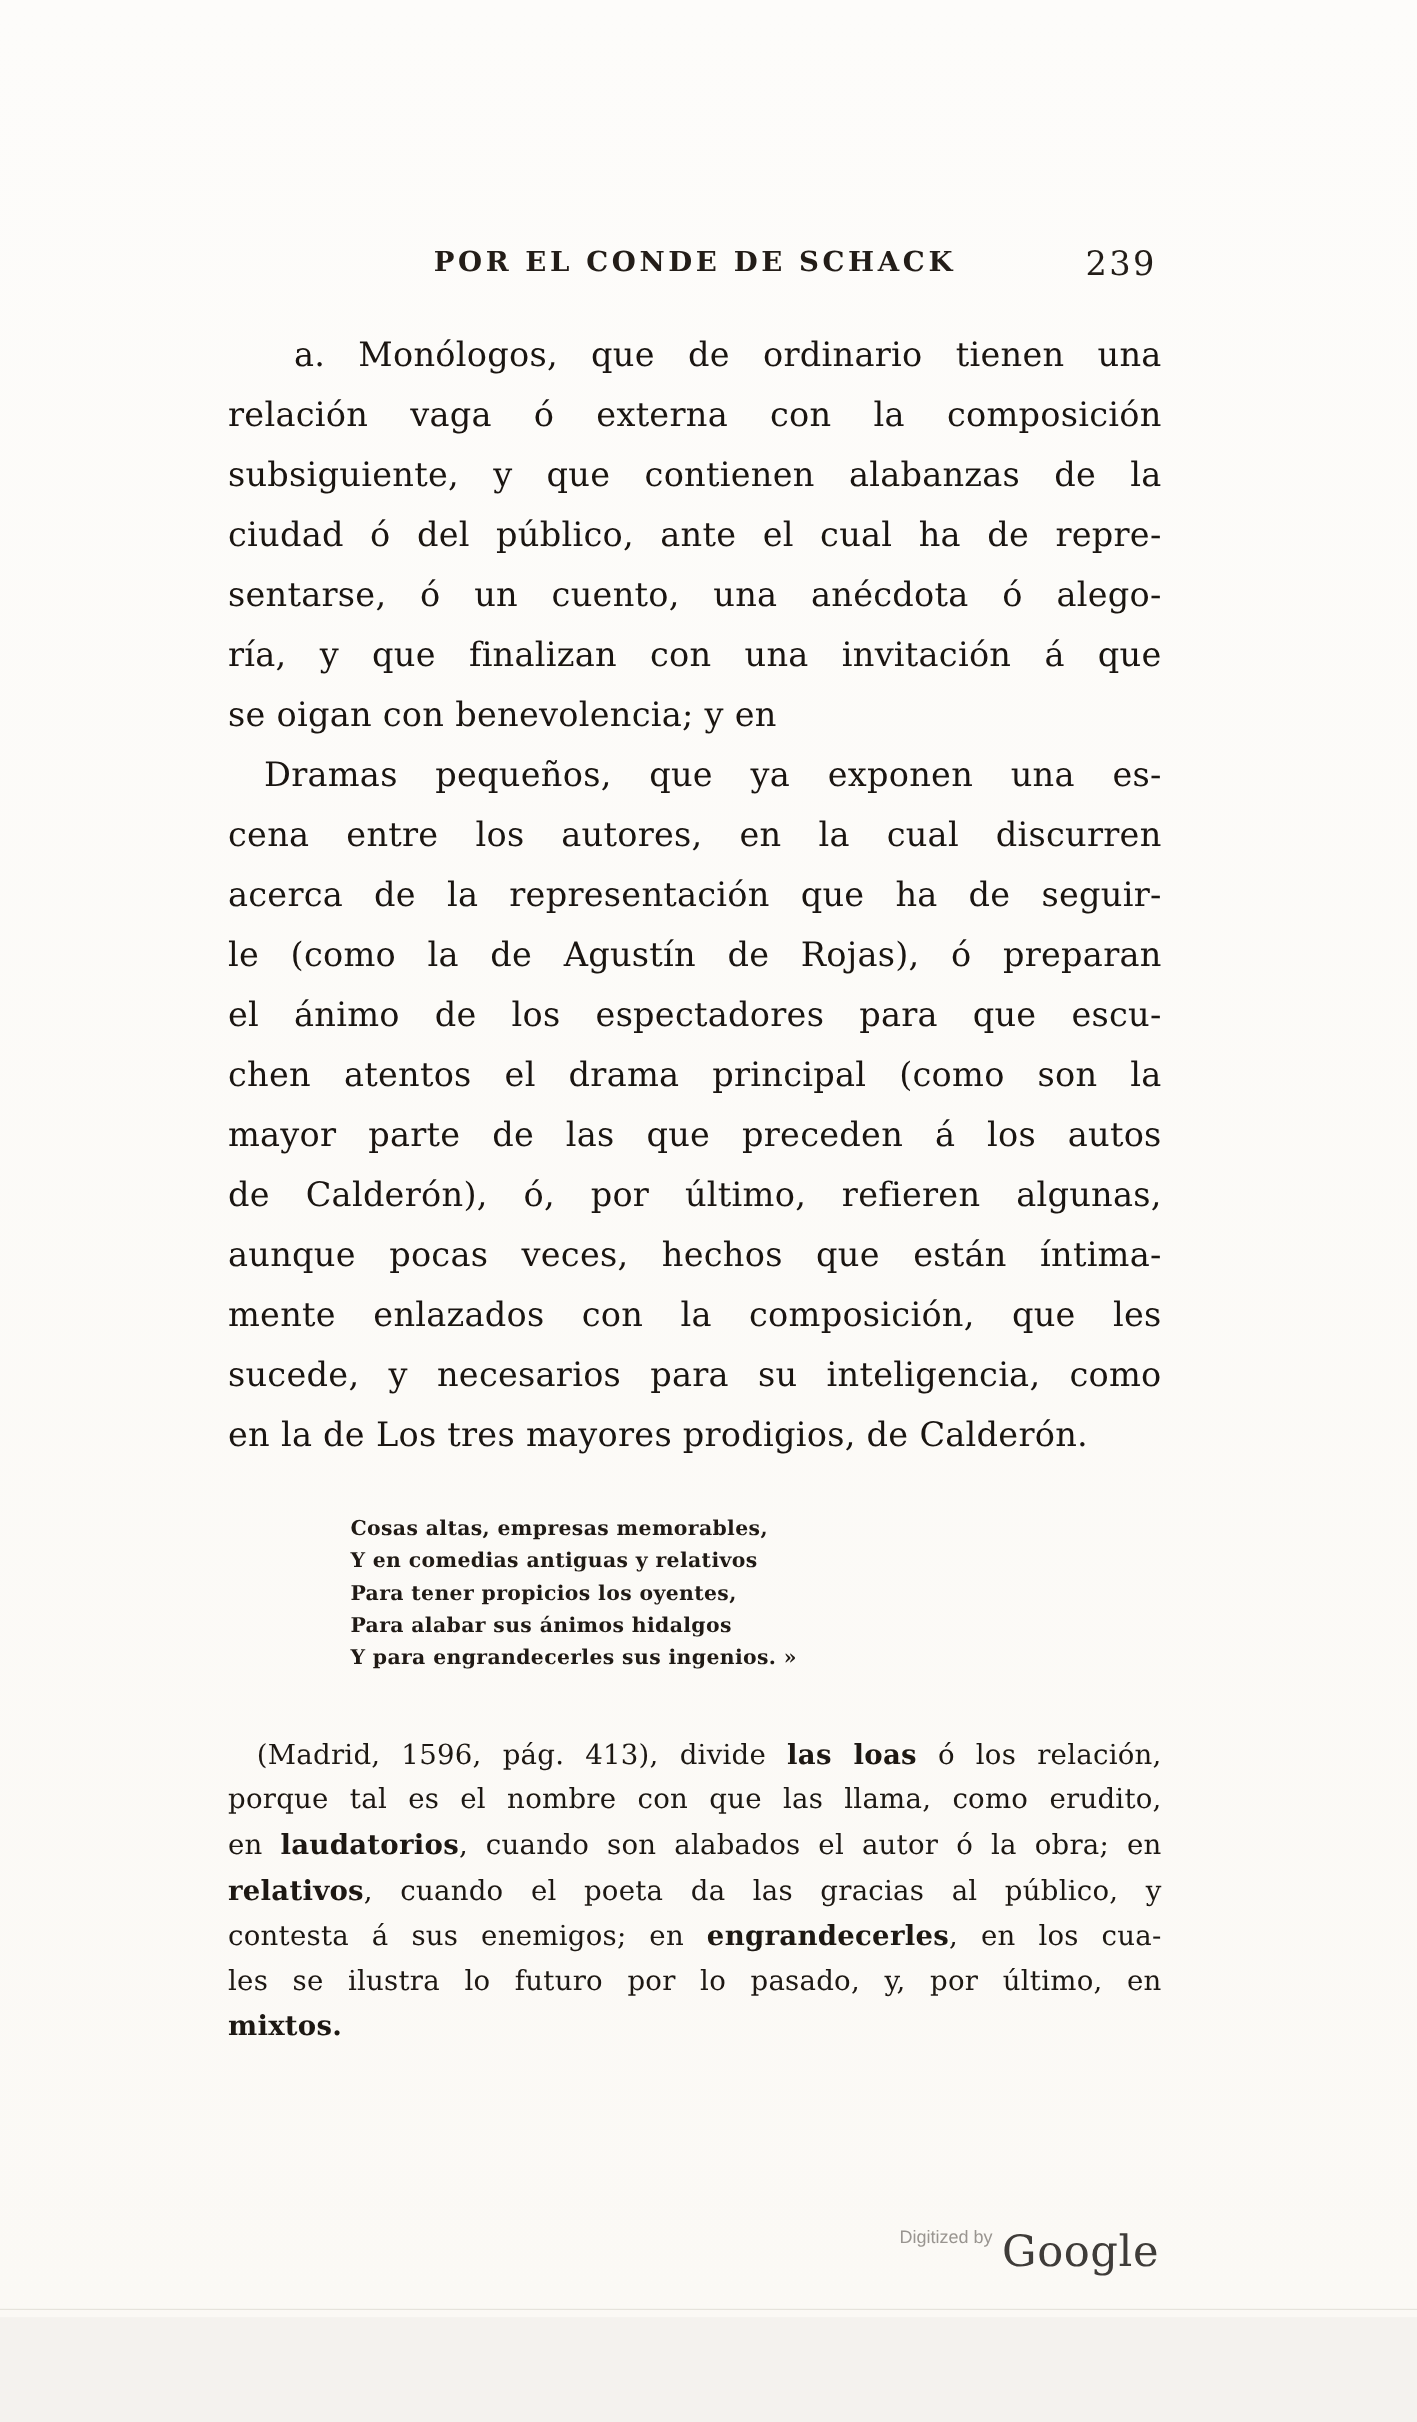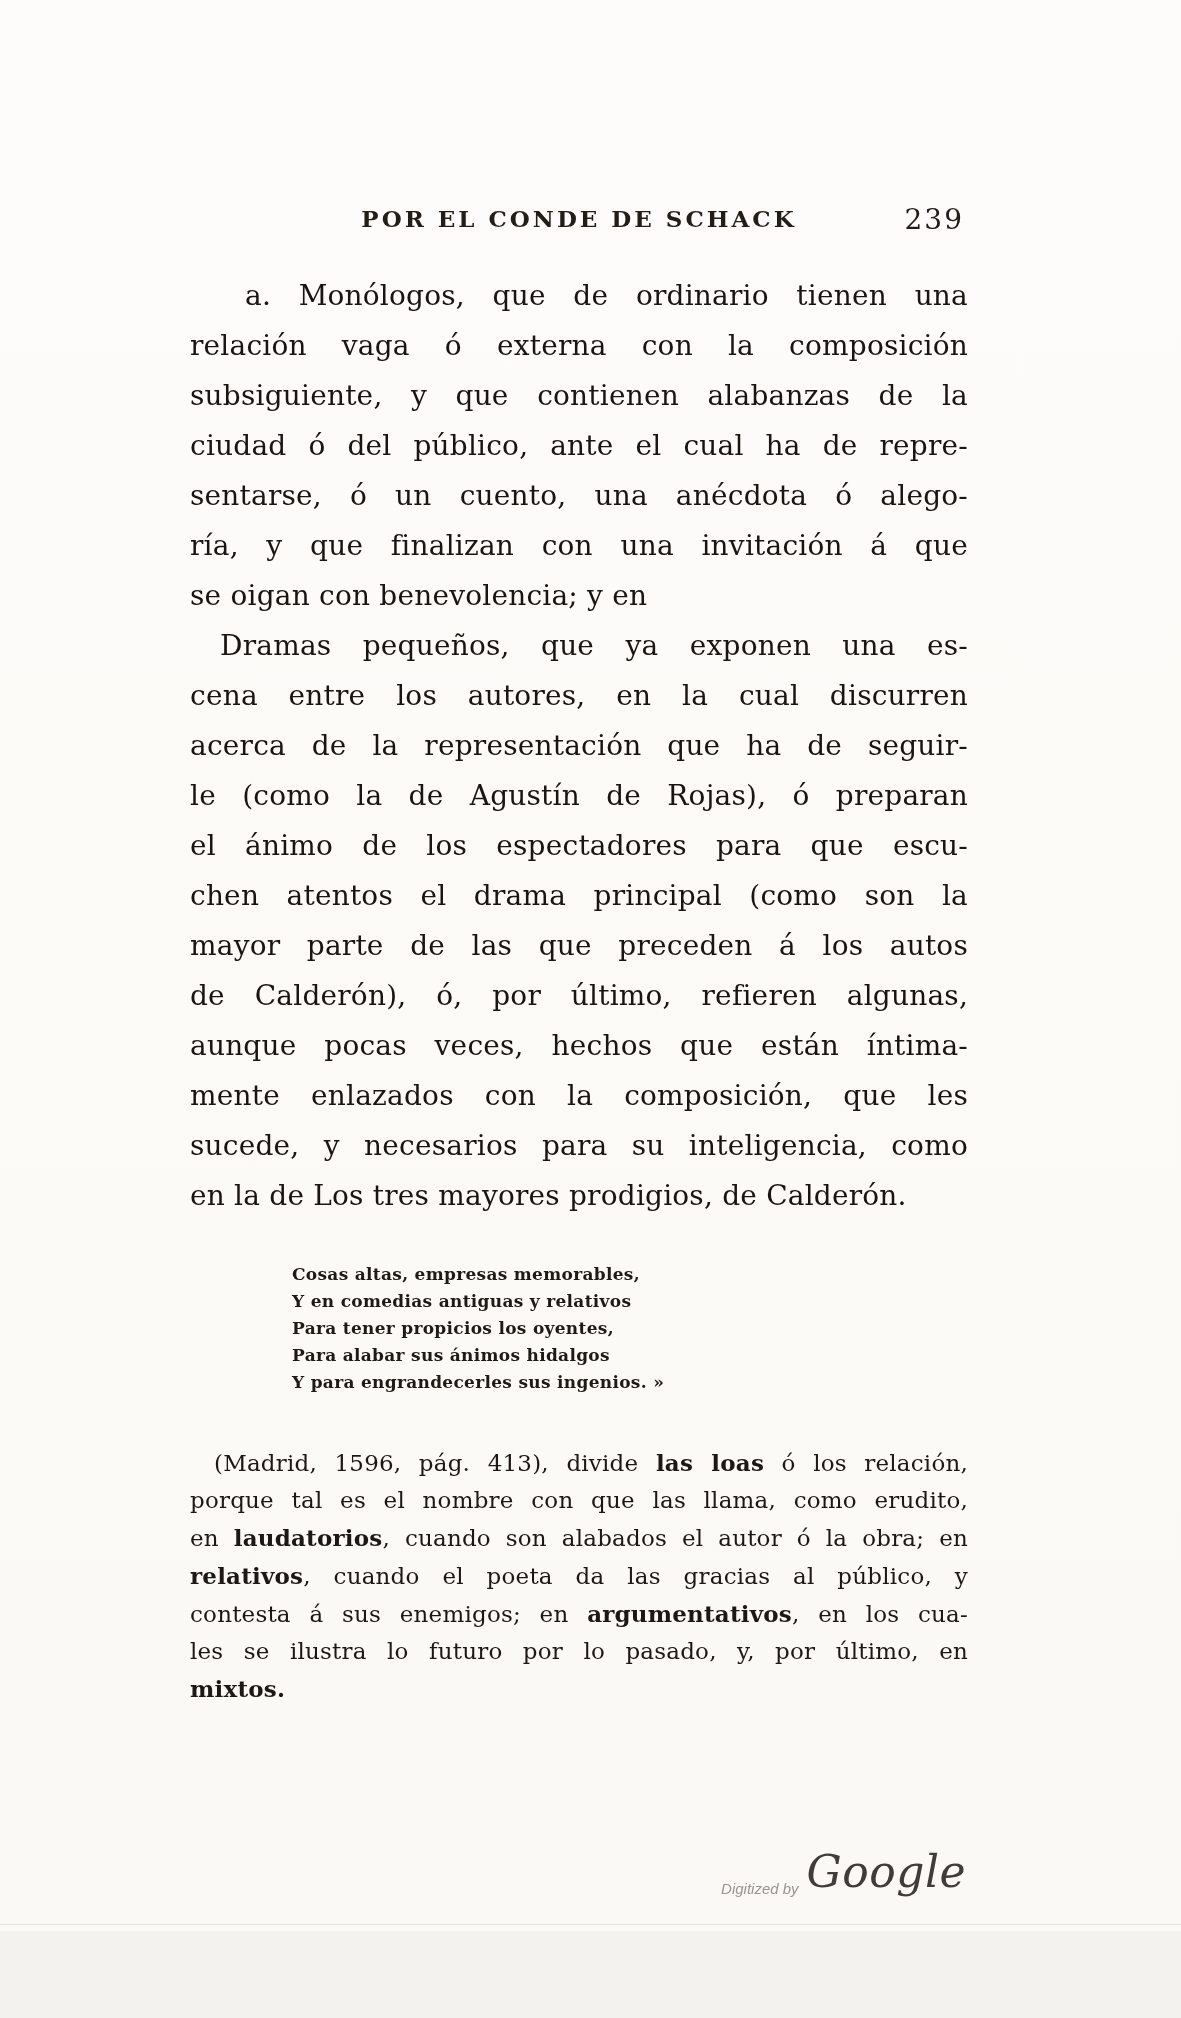--- a/index.html
+++ b/index.html
@@ -92,32 +92,31 @@
     font-size: 23px;
     line-height: 37px;
     letter-spacing: 0.2px;
     color: #1d1813;
   }
   .google-credit {
     position: absolute;
     right: 215px;
     bottom: 34px;
     display: flex;
-    align-items: flex-end;
+    align-items: flex-start;
     gap: 8px;
-    font-style: italic;
   }
   .digitized {
     font-family: "Liberation Sans", "DejaVu Sans", sans-serif;
     font-size: 15px;
     color: #999590;
   }
   .google-logo {
     font-family: "DejaVu Serif", serif;
-    font-size: 44px;
+    font-size: 36px;
     color: #3f3c39;
     letter-spacing: 0.5px;
   }
 </style>
 </head>
 <body>
 
 <div class="page">
   <div class="column">
 
@@ -157,21 +156,21 @@
         <div class="line"><span>Para tener propicios los oyentes,</span></div>
         <div class="line"><span>Para alabar sus ánimos hidalgos</span></div>
         <div class="line last-line"><span>Y para engrandecerles sus ingenios. »</span></div>
       </div>
 
     <div class="body-text footnote">
         <div class="line"><span>(Madrid, 1596, pág. 413), divide </span><span class="it bd">las loas</span><span> ó los relación,</span></div>
         <div class="line"><span>porque tal es el nombre con que las llama, como erudito,</span></div>
         <div class="line"><span>en </span><span class="it bd">laudatorios</span><span>, cuando son alabados el autor ó la obra; en</span></div>
         <div class="line"><span class="it bd">relativos</span><span>, cuando el poeta da las gracias al público, y</span></div>
-        <div class="line"><span>contesta á sus enemigos; en </span><span class="it bd">argumentativos</span><span>, en los cua-</span></div>
+        <div class="line"><span>contesta á sus enemigos; en </span><span class="it bd">engrandecerles</span><span>, en los cua-</span></div>
         <div class="line"><span>les se ilustra lo futuro por lo pasado, y, por último, en</span></div>
         <div class="line last-line"><span class="it bd">mixtos.</span></div>
       </div>
 
   </div>
 
   <div class="google-credit">
     <span class="digitized">Digitized by</span>
     <span class="google-logo">Google</span>
   </div>

